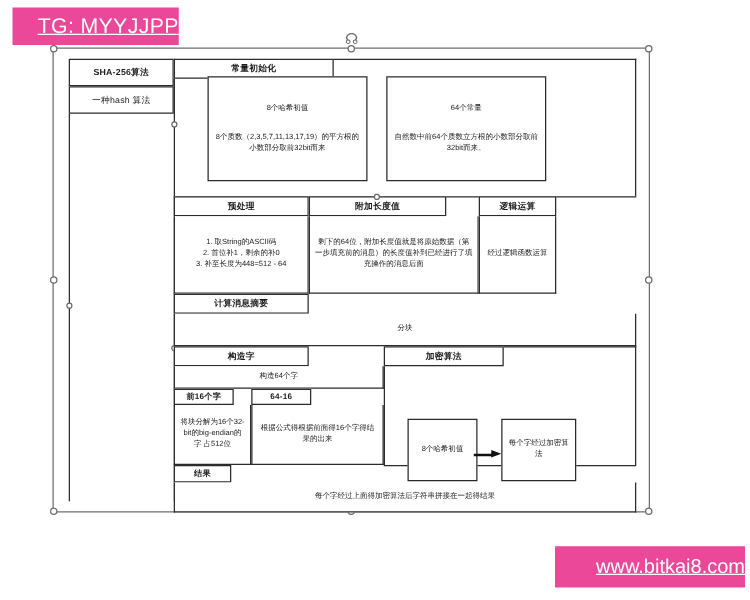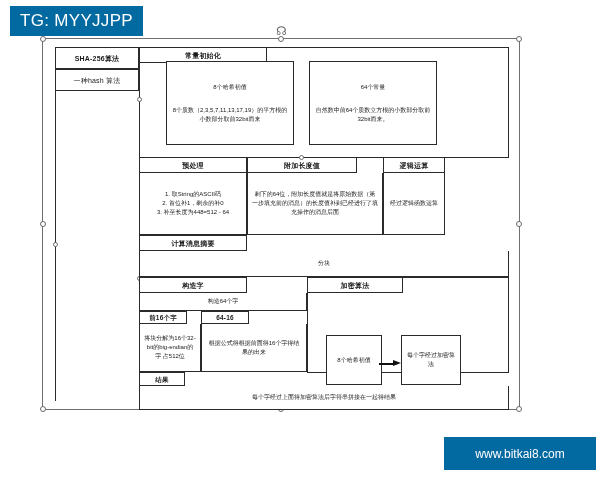--- a/index.html
+++ b/index.html
@@ -136,40 +136,41 @@
     right: 0; top: 0;
     width: 0; height: 0;
     border-left: 8px solid #111;
     border-top: 3.5px solid transparent;
     border-bottom: 3.5px solid transparent;
   }
 
   
   .watermark {
     position: absolute;
-    background: #0369a1;
+    background: #ec4899;
     color: #ffffff;
     display: flex;
     align-items: center;
-    justify-content: center;
+    justify-content: flex-end;
+    text-decoration: underline;
   }
   #tg-watermark {
     left: 10px;
     top: 6px;
     width: 133px;
     height: 30px;
     font-size: 17px;
     letter-spacing: .3px;
   }
   #site-watermark {
     left: 444px;
     top: 437px;
     width: 152px;
     height: 33px;
-    font-size: 12px;
+    font-size: 16px;
   }
 </style>
 </head>
 <body>
 
 <div id="selection-frame">
 
   <div id="rotate-handle">☊</div>
   <div class="handle h-tl"></div>
   <div class="handle h-tc"></div>

